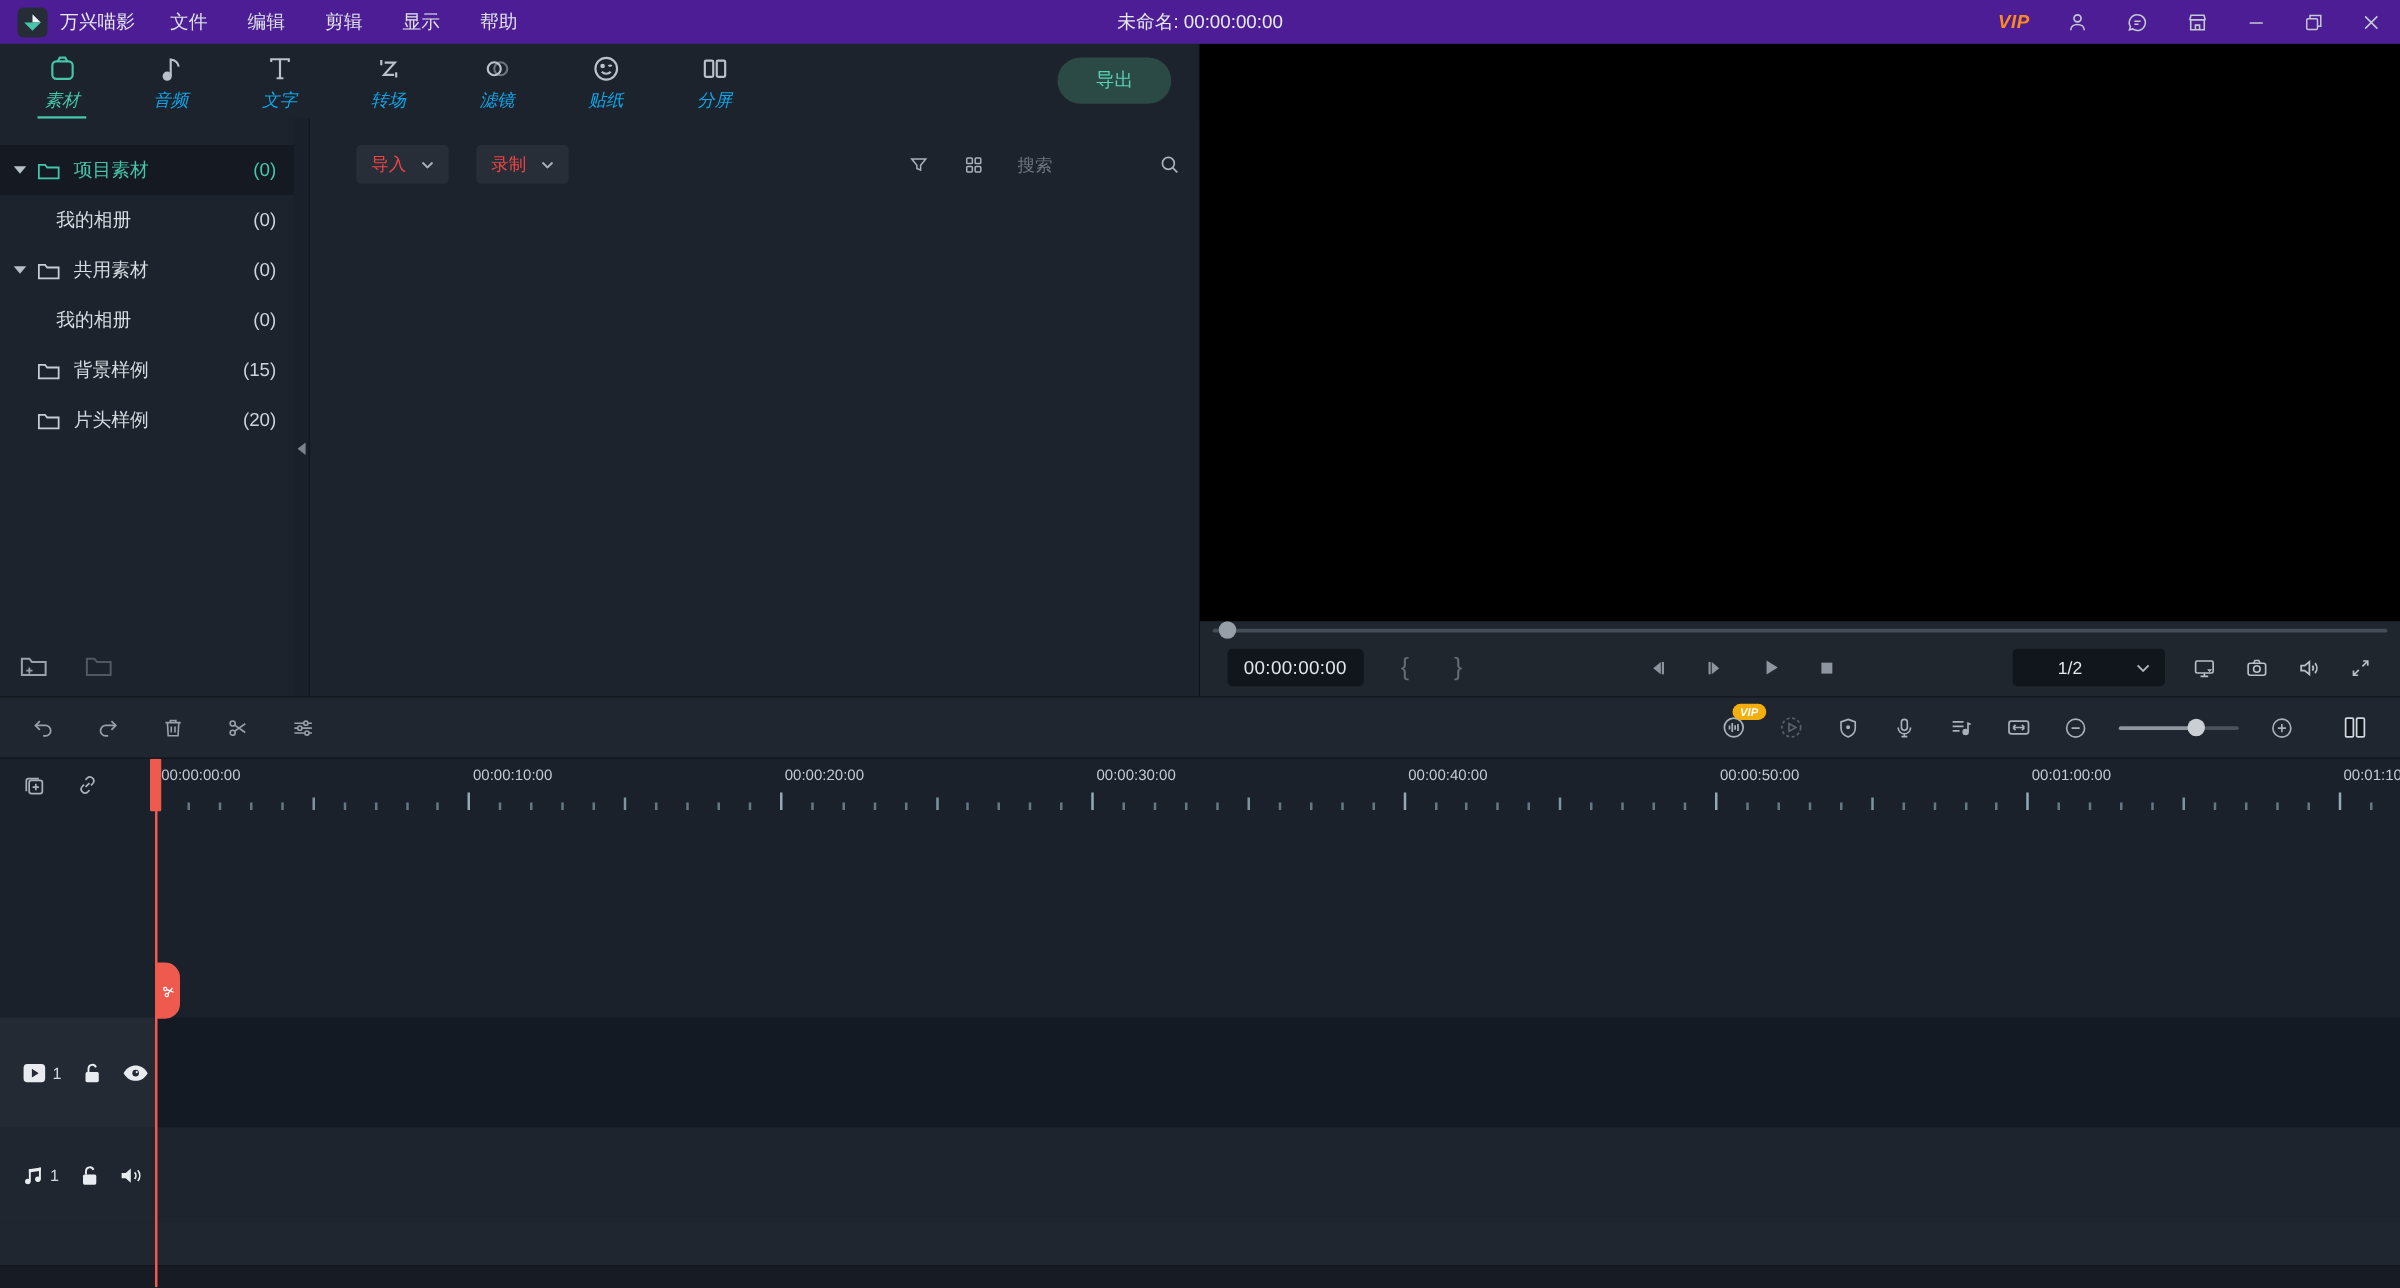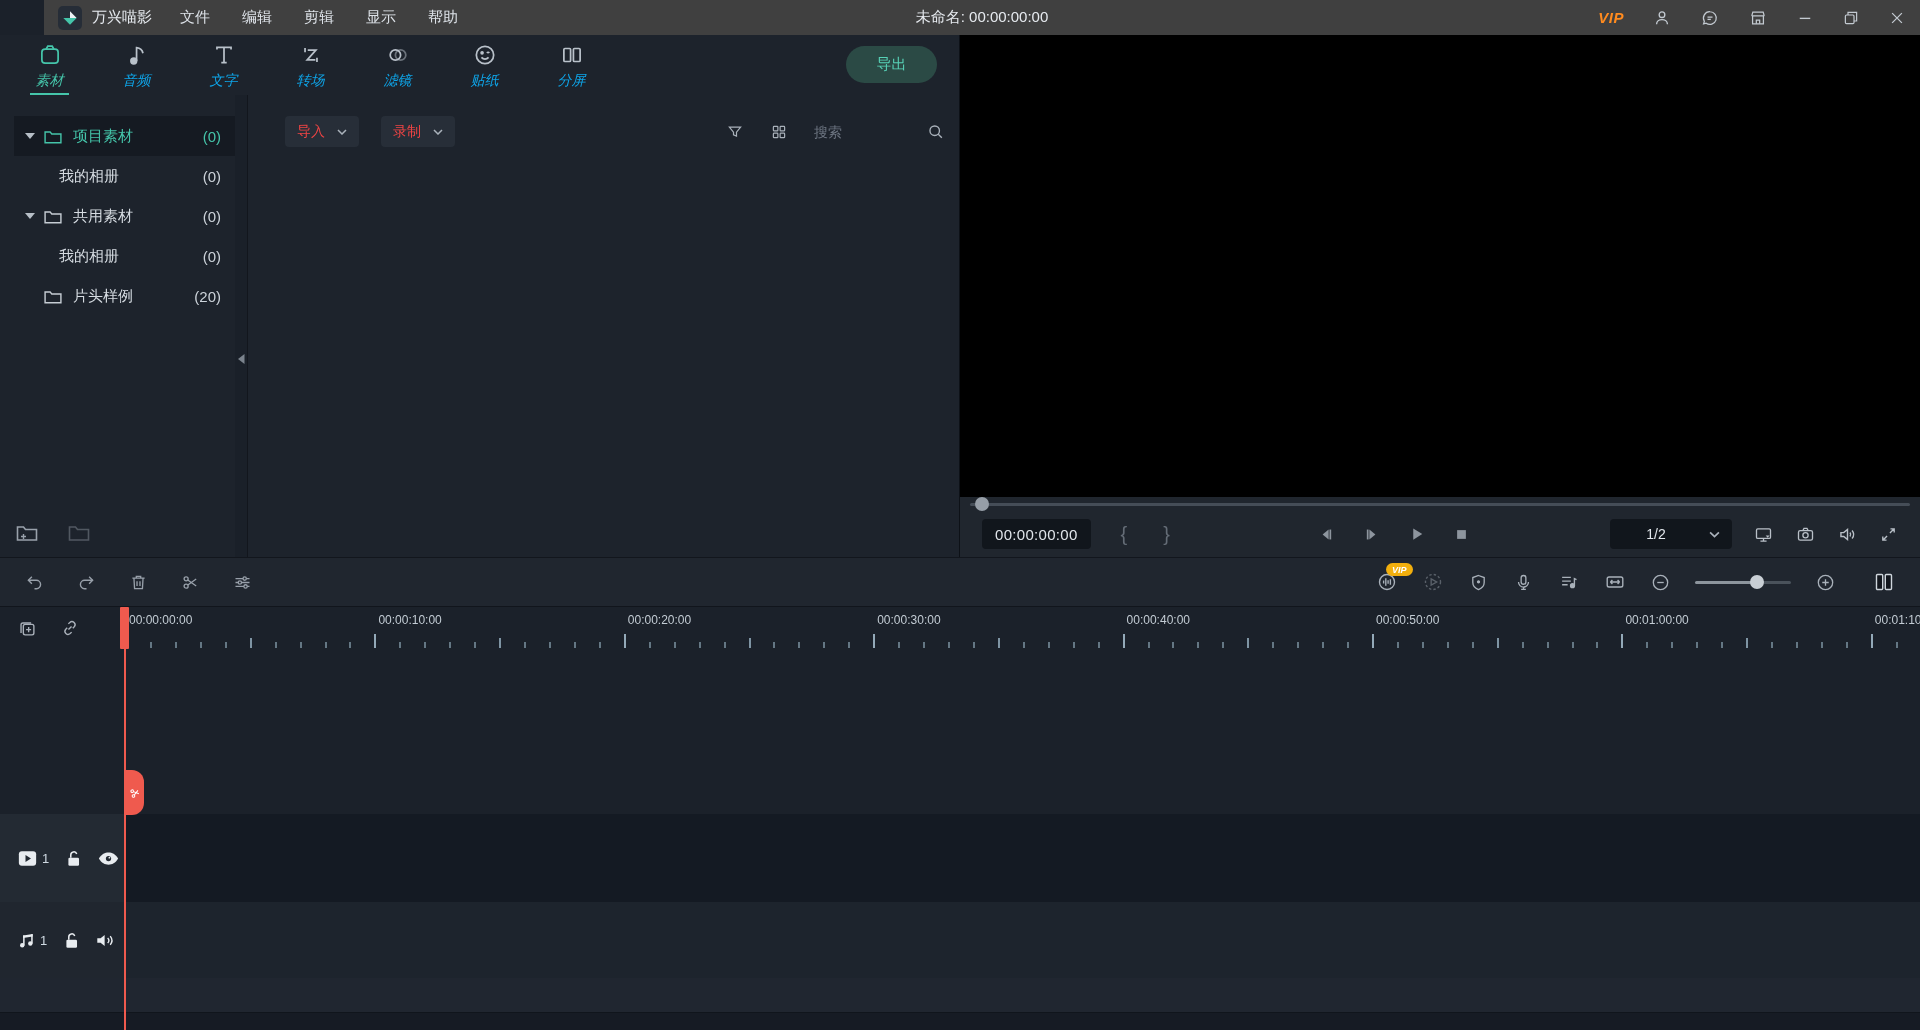--- a/index.html
+++ b/index.html
@@ -2,22 +2,22 @@
 <html style="--accent: #45C5AA; --playhead: #EF5A4E; --vip-badge: #F2AF0D; --vip-text: #FF8B1F; --export-bg: #2B4A45; --export-text: #57D2B7;"><head>
 <meta charset="utf-8">
 <style>
   * { margin:0; padding:0; box-sizing:border-box; }
   html,body { width:1920px; height:1030px; overflow:hidden; }
   body { font-family:"Liberation Sans","DejaVu Sans",sans-serif; background:#12161d; color:#dfe4ea; }
   .app { position:relative; width:1920px; height:1030px; background:#1b212a; }
   svg { display:block; }
 
   
-  .menubar { position:absolute; top:0; left:0; right:0; height:35px; background:#404040;
-             display:flex; align-items:center; padding:0 14px; z-index:30;margin-left:44px; }
+  .menubar { position:absolute; top:0; left:0; right:0; height:35px; background:#4c1d95;
+             display:flex; align-items:center; padding:0 14px; z-index:30; }
   .logo { width:24px; height:24px; border-radius:5px; background:#262d37; display:flex; align-items:center; justify-content:center; margin-right:10px; }
   .app-name { font-size:15px; margin-right:28px; color:#e7ebf0; }
   .menu-item { font-size:15px; color:#dde2e8; margin-right:32px; cursor:default; }
   .win-title { position:absolute; left:50%; transform:translateX(-50%); font-size:15px; color:#e6eaef; }
   .menubar-right { margin-left:auto; display:flex; align-items:center; gap:28px; }
   .vip-top { font-style:italic; font-weight:bold; font-size:15px; color:var(--vip-text); letter-spacing:.5px; }
   .mb-icon { color:#c3cad1; }
 
   
   .main { position:absolute; top:35px; left:0; width:1920px; height:522px; display:flex; }
@@ -31,21 +31,21 @@
   .tab.active { color:var(--accent); }
   .tab.active .tab-label { color:var(--accent); }
   .tab.active::after { content:""; position:absolute; bottom:0; left:24px; width:39px; height:2px; background:var(--accent); }
   .export-btn { position:absolute; right:22px; top:11px; width:91px; height:37px; border-radius:19px;
                 background:var(--export-bg); color:var(--export-text); font-size:15px; border:none;
                 display:flex; align-items:center; justify-content:center; cursor:pointer; }
 
   .left-body { flex:1; display:flex; min-height:0; }
 
   
-  .sidebar { width:235px; flex:none; position:relative; padding-top:21px; background:#1d232c;padding-left:14px; }
+  .sidebar { width:235px; flex:none; position:relative; padding-top:21px; background:#1d232c; }
   .tree-item { height:40px; display:flex; align-items:center; font-size:15px; color:#d6dce2; cursor:pointer; position:relative; }
   .tree-item .arrow { width:12px; margin-left:11px; color:#b7bfc7; flex:none; }
   .tree-item .no-arrow { width:12px; margin-left:11px; flex:none; }
   .tree-item .folder { margin-left:6px; flex:none; color:#c6cdd4; }
   .tree-item .t-label { margin-left:10px; }
   .tree-item.child .t-label { margin-left:45px; }
   .tree-item .t-count { margin-left:auto; margin-right:14px; color:#ccd3da; }
   .tree-item.selected { background:#151a22; color:var(--accent); }
   .tree-item.selected .folder, .tree-item.selected .t-count { color:var(--accent); }
   .sidebar-bottom { position:absolute; left:15px; bottom:14px; display:flex; gap:28px; align-items:center; }
@@ -289,20 +289,30 @@
                 <svg width="20" height="17" viewBox="0 0 24 20" fill="none" stroke="currentColor" stroke-width="1.7">
                   <path d="M2.5 4.5h6l2 2.5h11v10.5h-19Z"></path>
                 </svg>
               </span>
             <span class="t-label">共用素材</span>
             <span class="t-count">(0)</span>
           </div>
           <div class="tree-item child">
             <span class="t-label">我的相册</span>
             <span class="t-count">(0)</span>
+          </div>
+          <div class="tree-item">
+            <span class="no-arrow"></span>
+            <span class="folder">
+                <svg width="20" height="17" viewBox="0 0 24 20" fill="none" stroke="currentColor" stroke-width="1.7">
+                  <path d="M2.5 4.5h6l2 2.5h11v10.5h-19Z"></path>
+                </svg>
+              </span>
+            <span class="t-label">背景样例</span>
+            <span class="t-count">(15)</span>
           </div>
           <div class="tree-item">
             <span class="no-arrow"></span>
             <span class="folder">
                 <svg width="20" height="17" viewBox="0 0 24 20" fill="none" stroke="currentColor" stroke-width="1.7">
                   <path d="M2.5 4.5h6l2 2.5h11v10.5h-19Z"></path>
                 </svg>
               </span>
             <span class="t-label">片头样例</span>
             <span class="t-count">(20)</span>

